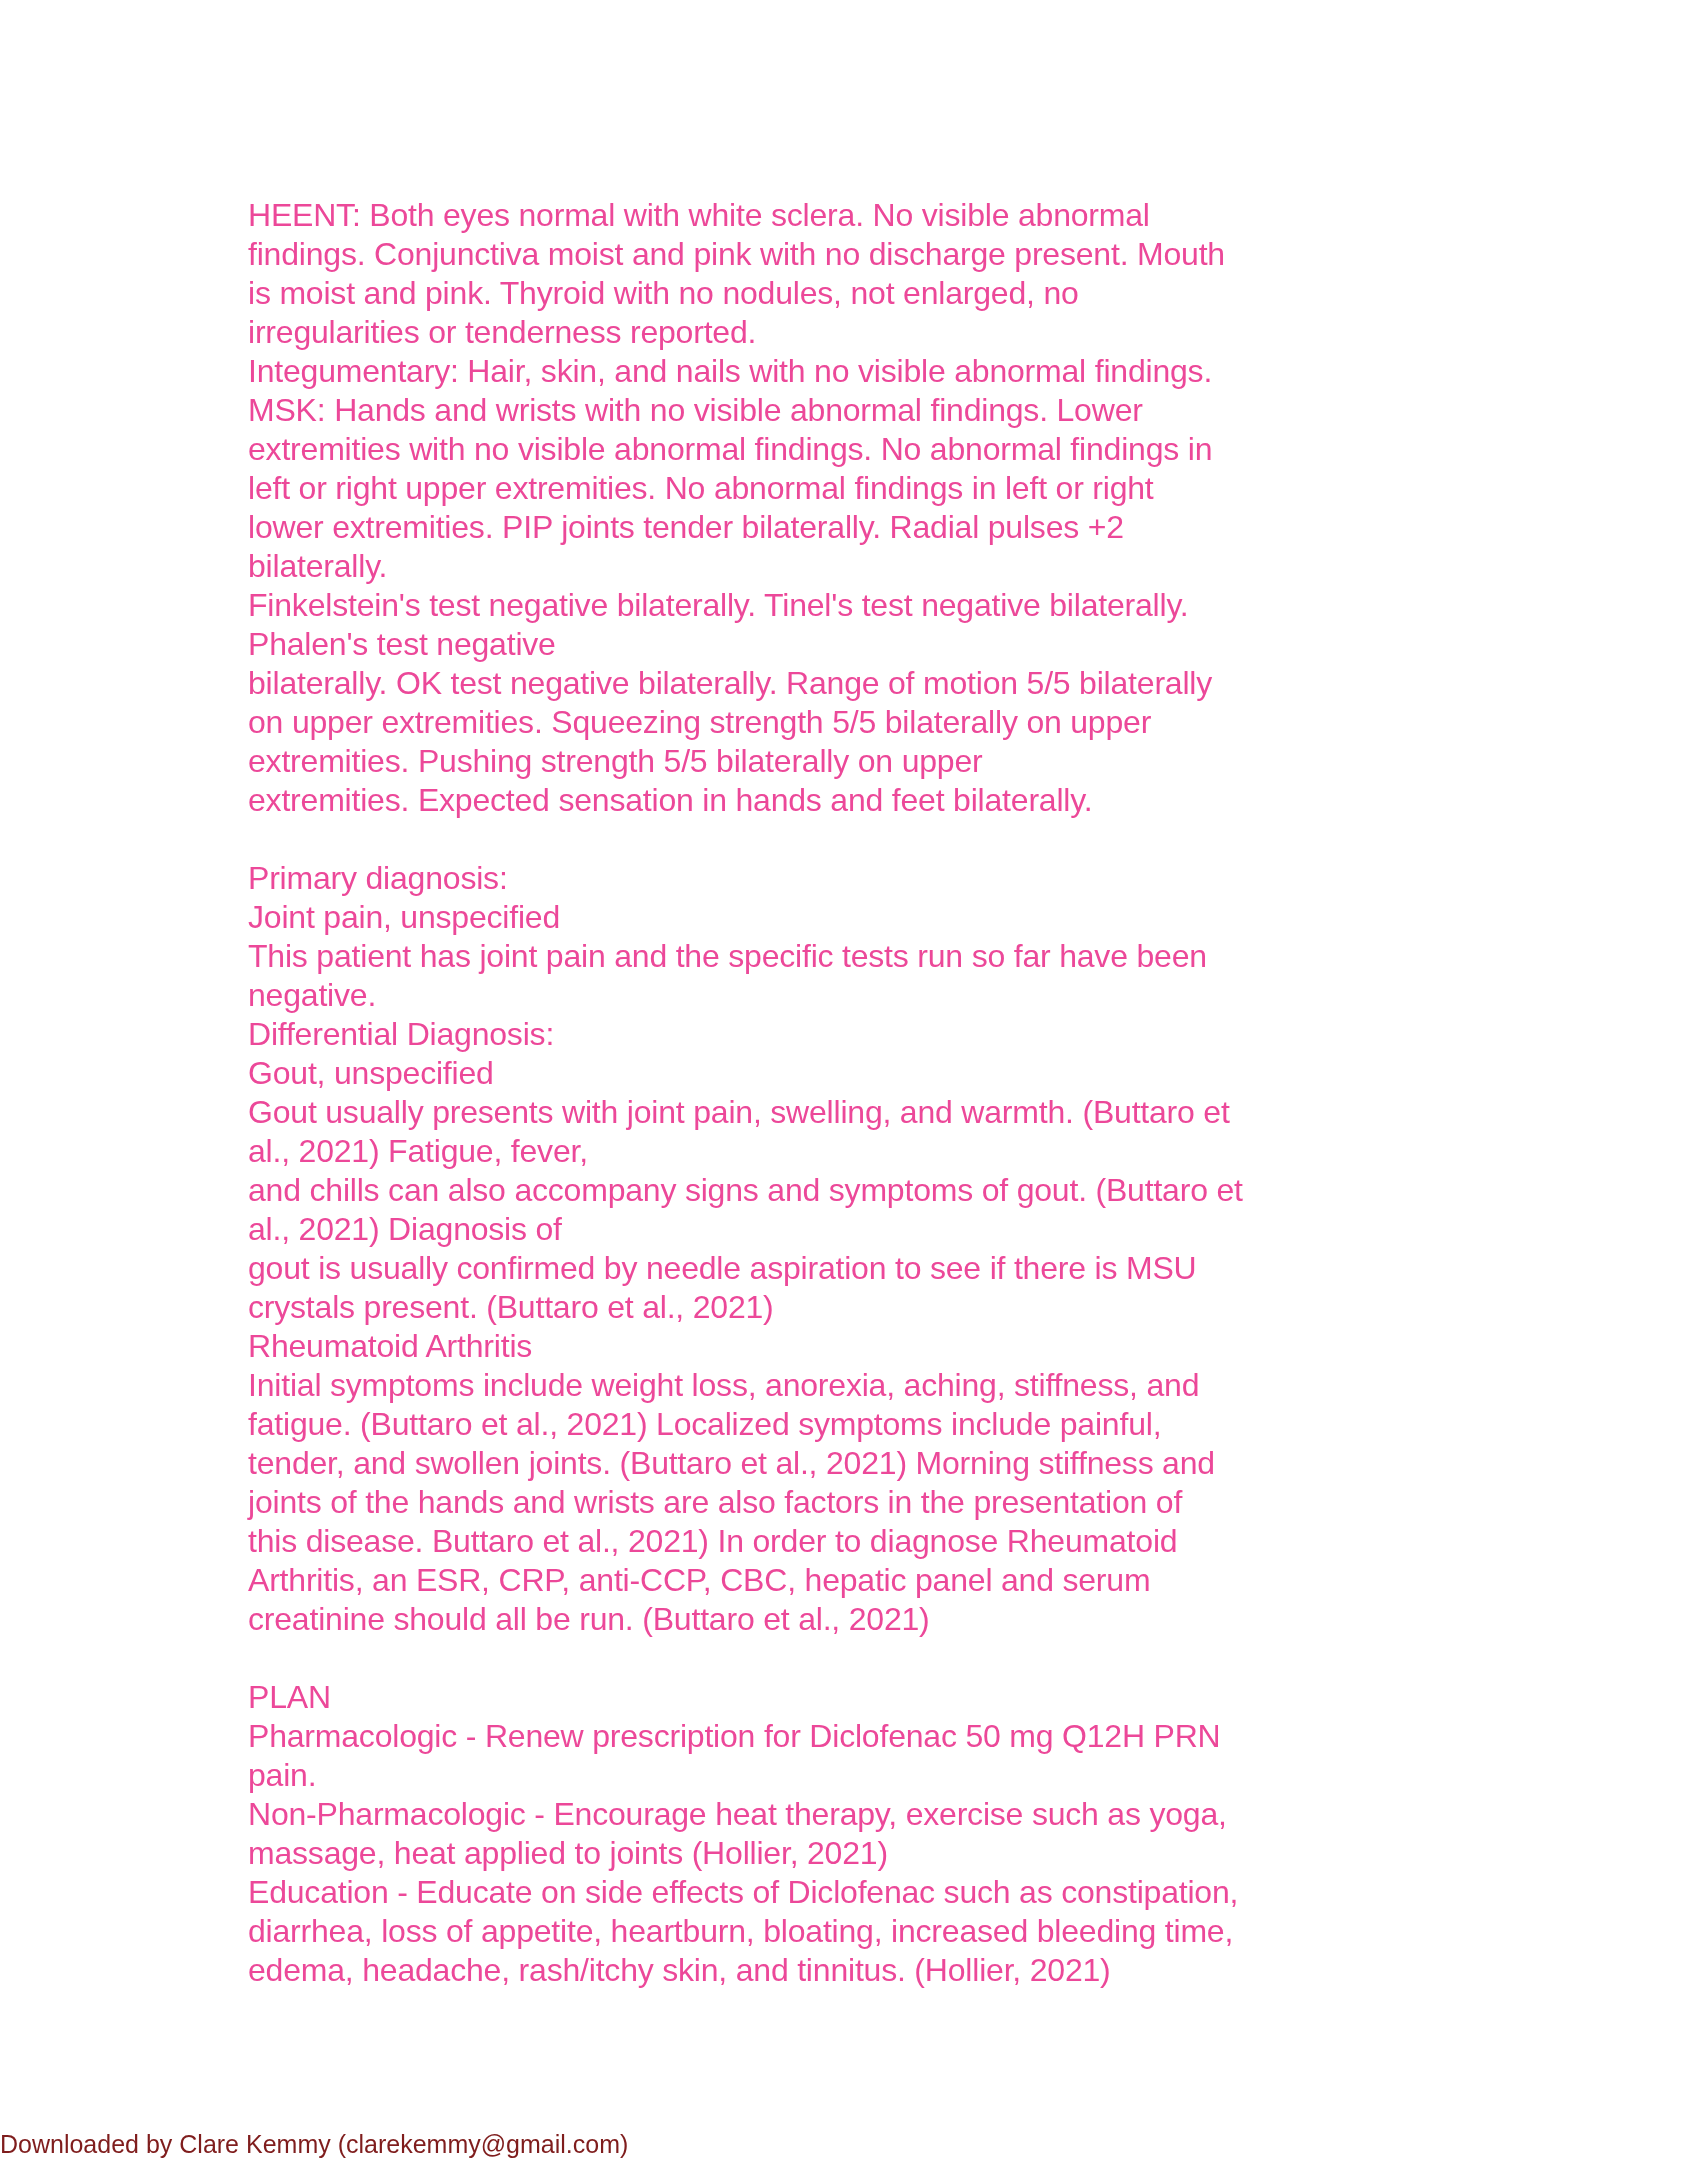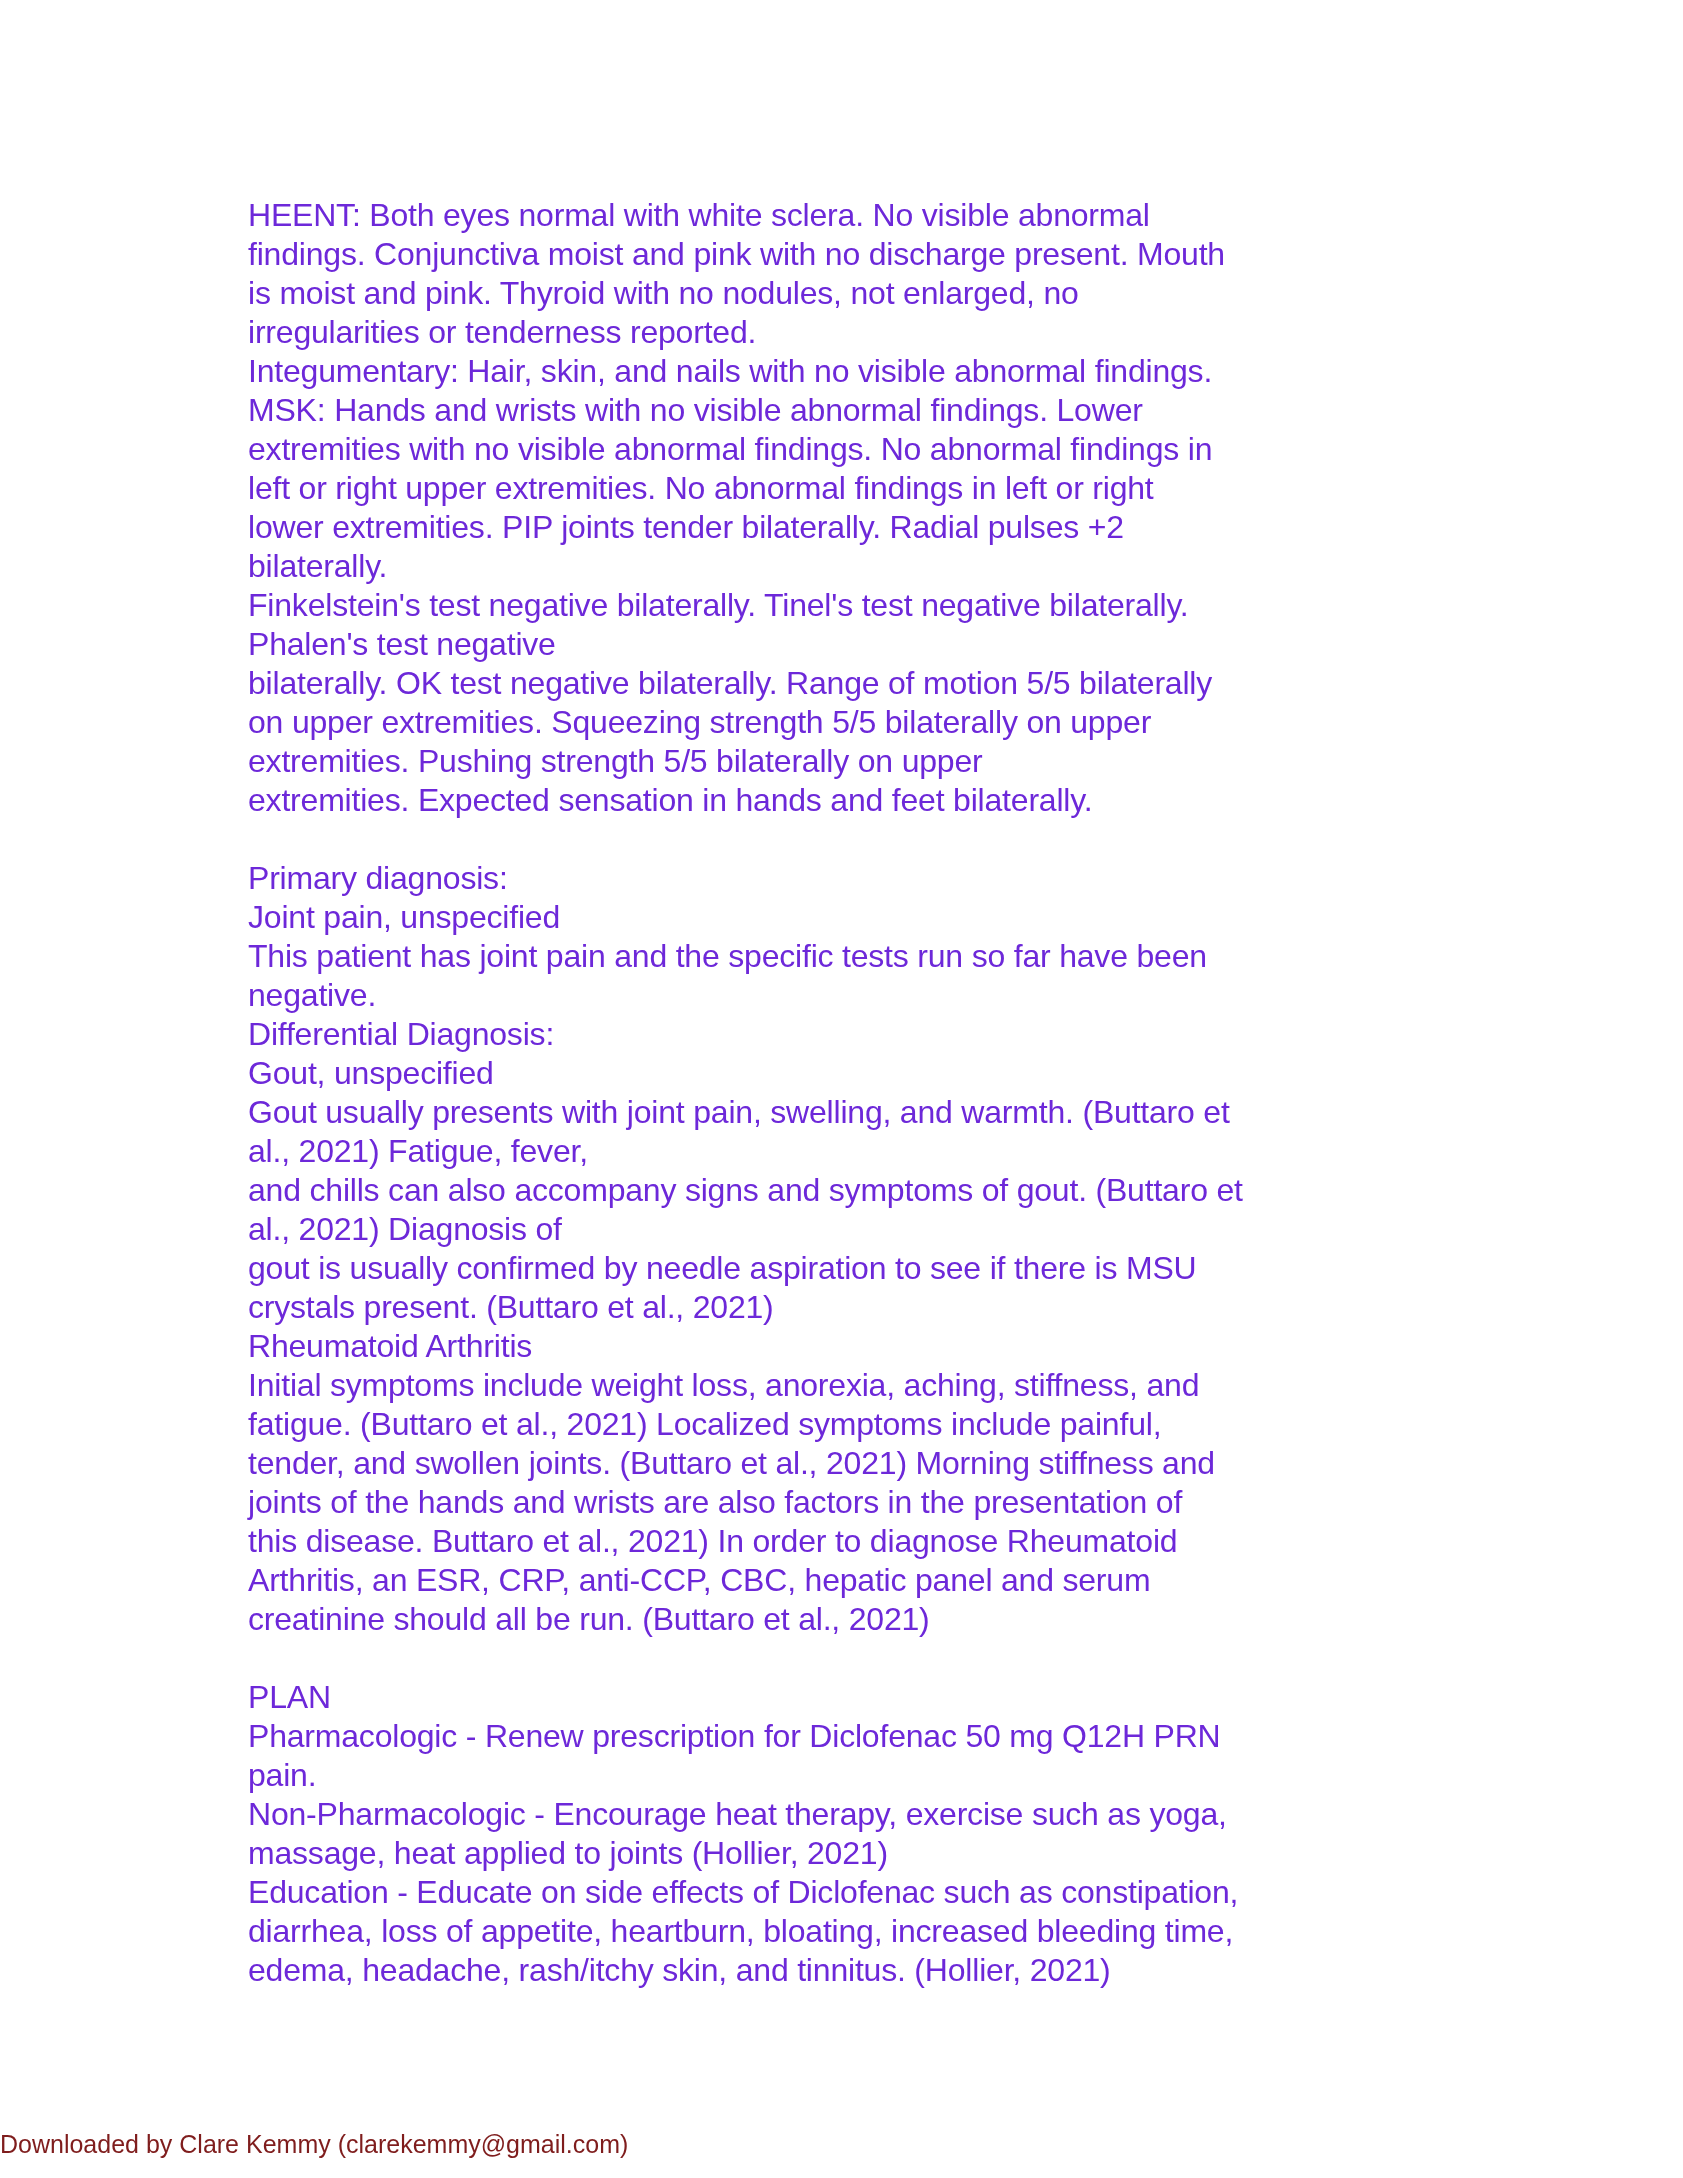--- a/index.html
+++ b/index.html
@@ -16,21 +16,21 @@
     font-family: "Liberation Sans", sans-serif;
   }
   .body-text {
     position: absolute;
     left: 248px;
     top: 196px;
     width: 1287px;
     font-size: 32px;
     line-height: 39px;
     letter-spacing: -0.2px;
-    color: #6d28d9;
+    color: #ec4899;
     white-space: pre;  
   }
   .footer {
     position: absolute;
     left: 0;
     top: 2129px;
     width: 100%;
     text-align: left;
     font-size: 25px;
     line-height: 30px;

